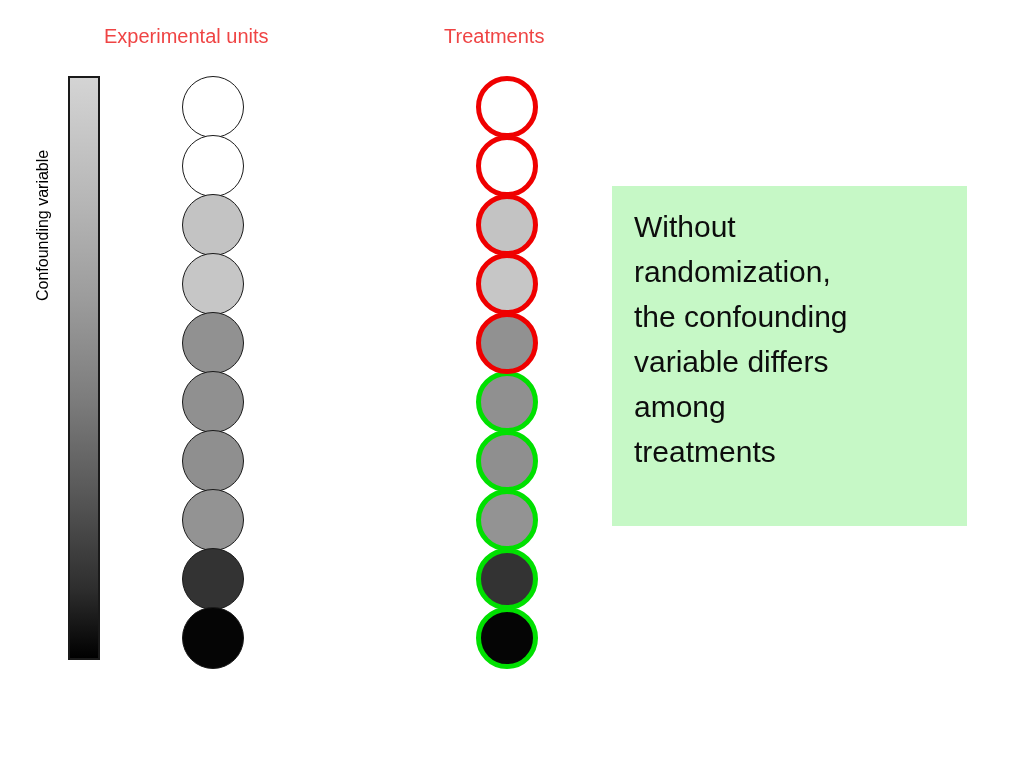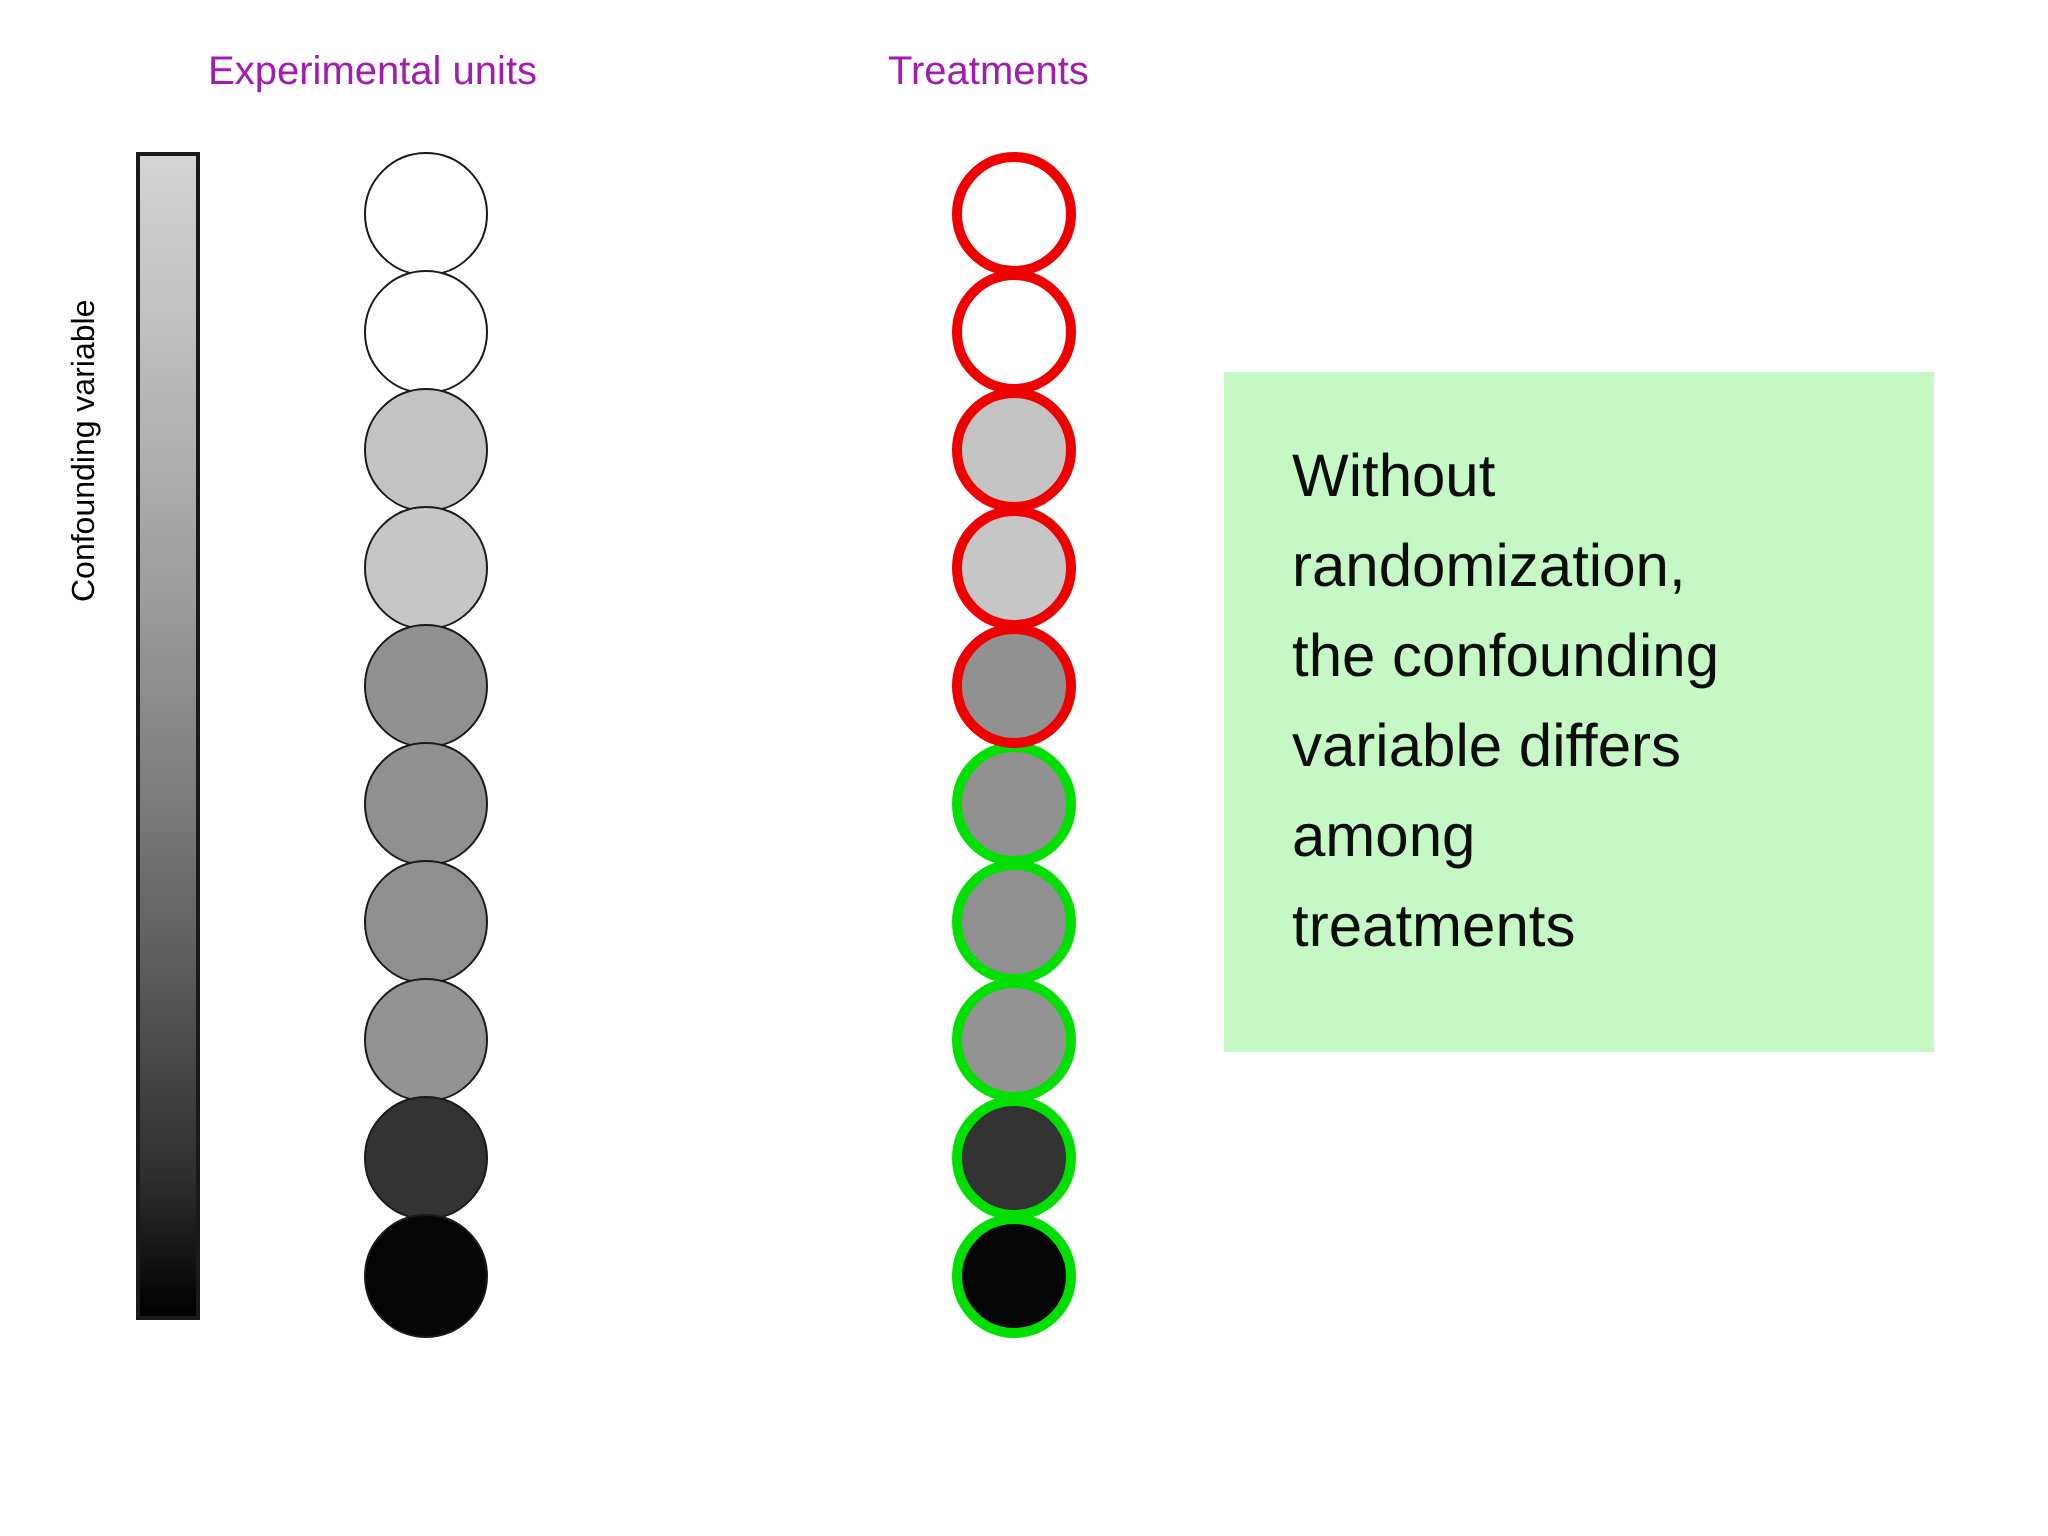--- a/index.html
+++ b/index.html
@@ -14,21 +14,21 @@
     overflow: hidden;
     font-family: "Liberation Sans", sans-serif;
     color: #000000;
   }
 
   
   .col-heading {
     position: absolute;
     font-size: 20px;
     line-height: 24px;
-    color: #a21caf;
+    color: #ef4444;
     white-space: nowrap;
   }
   #heading-units    { left: 104px; top: 24px; }
   #heading-treats   { left: 444px; top: 24px; }
 
   
   #axis-label {
     position: absolute;
     left: 18px;
     top: 285px;
@@ -94,21 +94,21 @@
     height: 340px;
     background: #c6f8c6;
     box-sizing: border-box;
     padding: 14px 16px 0 18px;
   }
   #callout-text {
     font-size: 30px;
     line-height: 45px;
     color: #0d0d0d;
     white-space: pre-line;
-    margin: 16px;
+    margin: 4px;
   }
 </style>
 </head>
 <body>
 
 <div id="heading-units" class="col-heading">Experimental units</div>
 
 <div id="heading-treats" class="col-heading">Treatments</div>
 
 <div id="axis-label">Confounding variable</div>

